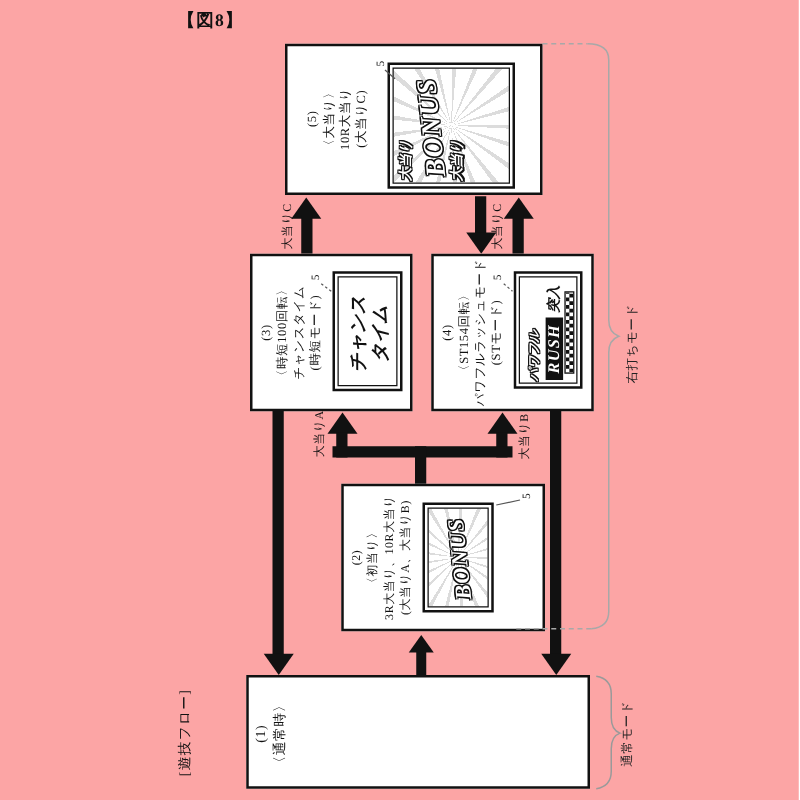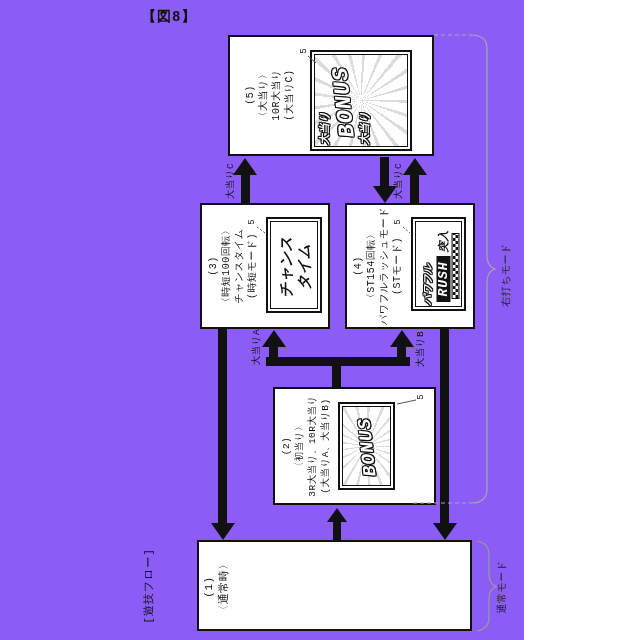--- a/index.html
+++ b/index.html
@@ -1,17 +1,17 @@
 <!DOCTYPE html>
 <html><head>
 <meta charset="utf-8">
 <style>
   html,body{margin:0;padding:0;background:#fff;}
-  #stage{position:relative;width:524px;height:640px;background:#8b5cf6;overflow:hidden;
-         font-family:Liberation Mono, monospace;color:#111;}
+  #stage{position:relative;width:639px;height:640px;background:#fca5a5;overflow:hidden;
+         font-family:Liberation Serif, serif;color:#111;}
   .abs{position:absolute;}
   .box{position:absolute;background:#fff;border:2px solid #111;box-sizing:border-box;}
   .rot{position:absolute;transform:translate(-50%,-50%) rotate(-90deg);white-space:nowrap;text-align:center;}
   .lines{font-size:10px;line-height:13px;letter-spacing:.5px;}
   .lines div{white-space:nowrap;}
   .screen{position:absolute;border:2px solid #111;background:#fff;box-sizing:border-box;}
   .screen .inner{position:absolute;inset:2px;border:1px solid #111;overflow:hidden;}
   .burst{background:repeating-conic-gradient(from 8deg at 50% 50%, #fff 0deg 13deg, #dcdcdc 13deg 17deg);}
   .outl{color:#fff;text-shadow:-1px -1px 0 #111,1px -1px 0 #111,-1px 1px 0 #111,1px 1px 0 #111,0 -1px 0 #111,0 1px 0 #111,-1px 0 0 #111,1px 0 0 #111;}
   .shaft{position:absolute;background:#111;}

